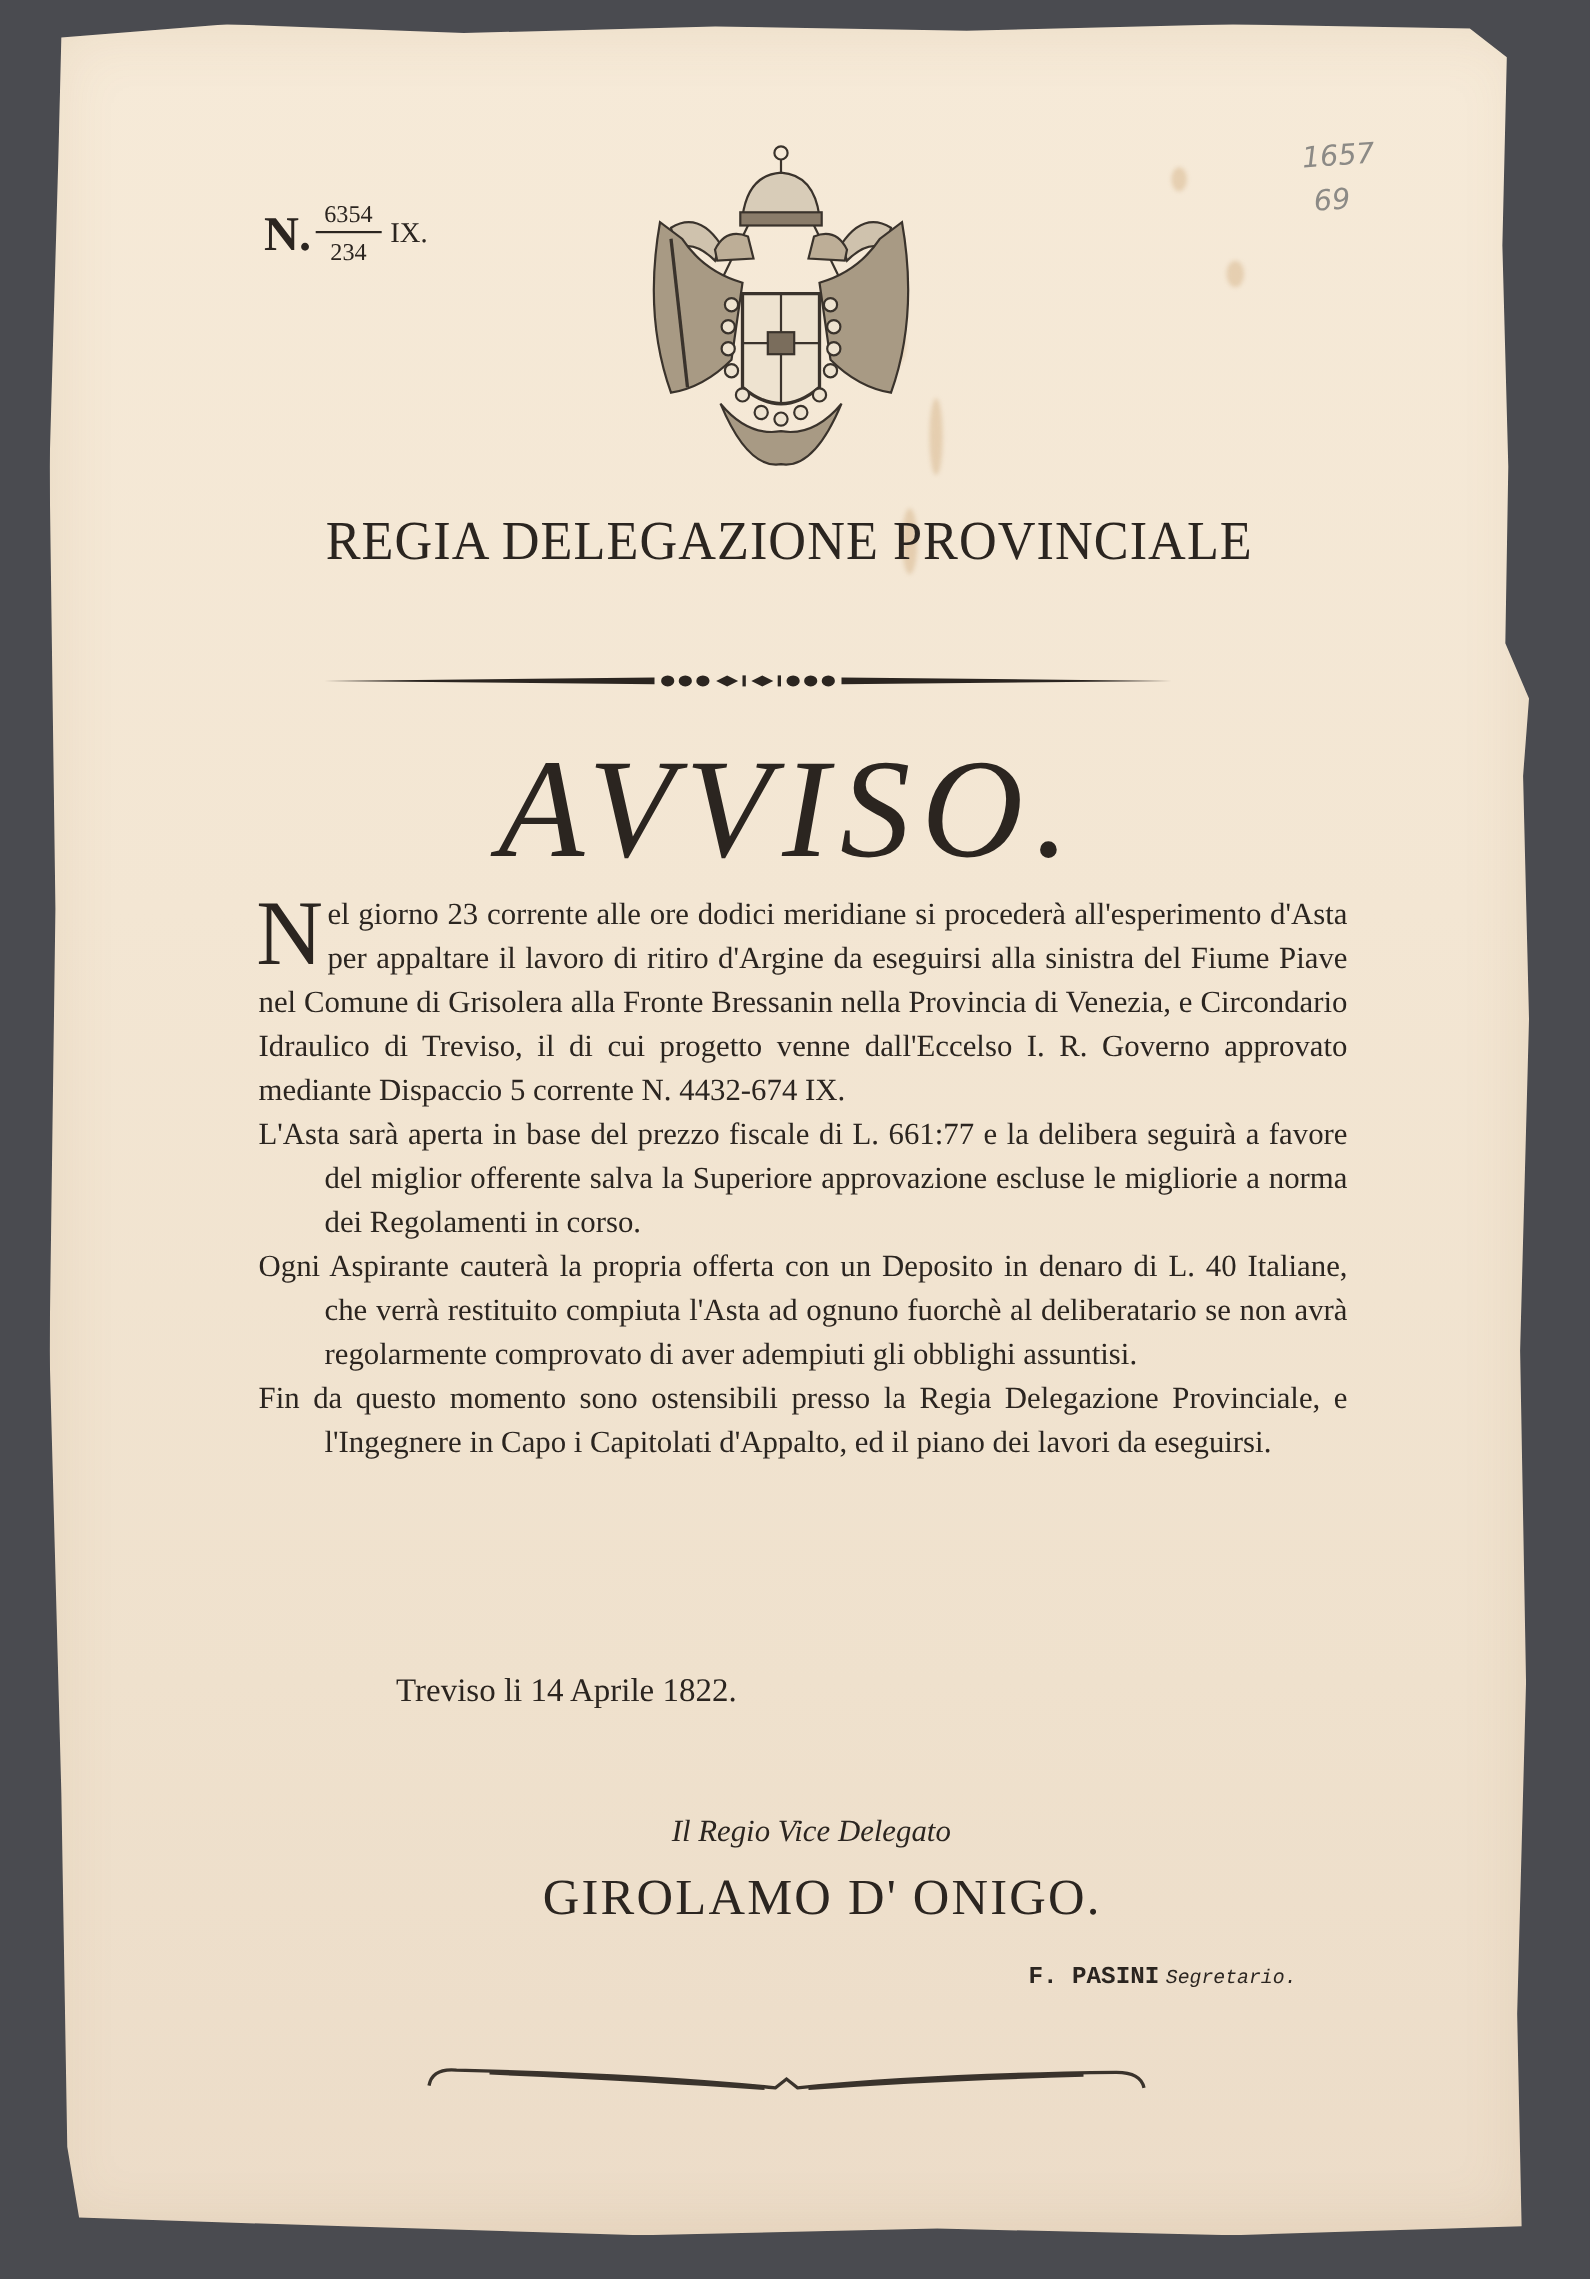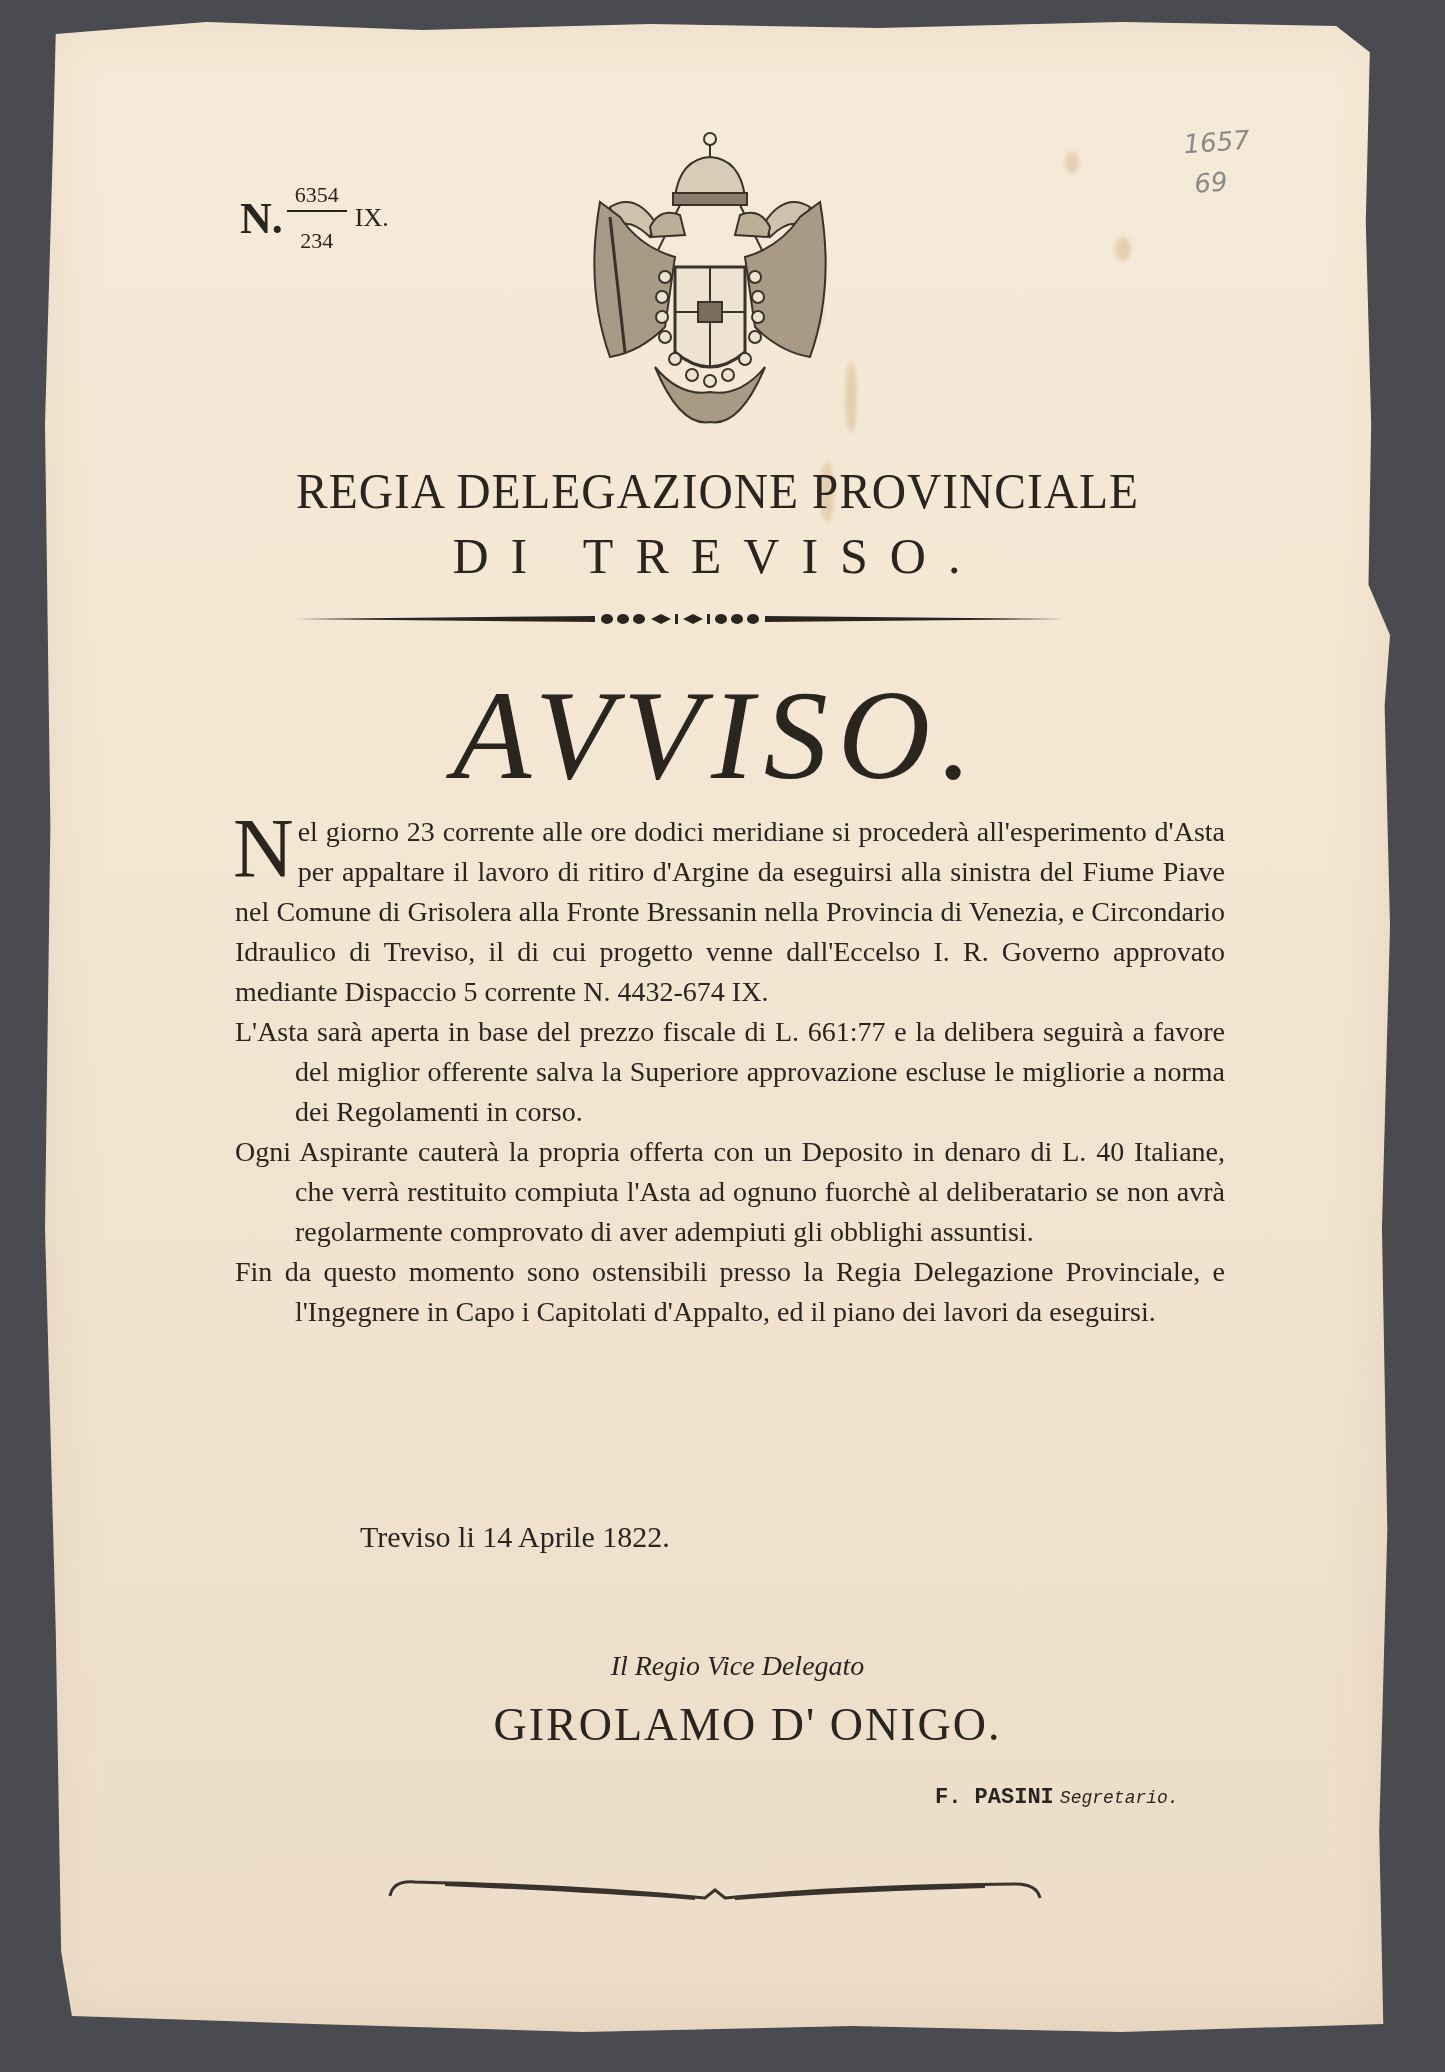--- a/index.html
+++ b/index.html
@@ -17,21 +17,21 @@
       clip-path: polygon(0.8% 0.6%, 12% 0%, 28% 0.4%, 45% 0.1%, 62% 0.3%, 80% 0%, 96% 0.2%, 98.5% 1.5%, 98.2% 10%, 98.6% 20%, 98.4% 28%, 100% 30.5%, 99.6% 34%, 100% 45%, 99.4% 60%, 99.8% 75%, 99.2% 90%, 99.5% 99.6%, 80% 100%, 60% 99.7%, 40% 100%, 20% 99.6%, 2% 99.2%, 1.2% 96%, 0.8% 80%, 0% 60%, 0.4% 40%, 0% 20%, 0.6% 6%);
       box-shadow: inset 0 0 60px rgba(160,120,70,0.15);
     }
     .stain { position: absolute; border-radius: 50%; background: rgba(190,140,80,0.28); filter: blur(2px); }
     .ink { color: #2b2520; }
     .abs { position: absolute; }
 
     .docnum { left: 195px; top: 160px; font-size: 44px; font-weight: bold; display: flex; align-items: center; }
     .docnum .frac { display: inline-flex; flex-direction: column; align-items: center; margin: 0 4px; font-weight: normal; }
     .docnum .frac .top { font-size: 22px; border-bottom: 2px solid #2b2520; padding: 0 8px 2px 8px; }
-    .docnum .frac .bot { font-size: 22px; padding-top: 16px; }
+    .docnum .frac .bot { font-size: 22px; padding-top: 4px; }
     .docnum .suffix { font-size: 26px; font-weight: normal; margin-left: 4px; }
 
     .pencil { left: 1140px; top: 100px; color: #8c8a86; font-family: "DejaVu Sans", sans-serif; font-size: 26px; line-height: 40px; font-style: italic; transform: rotate(-4deg); }
 
     .crest { left: 535px; top: 105px; width: 260px; height: 300px; }
 
     .title1 { left: 0; width: 1345px; top: 440px; text-align: center; font-size: 50px; letter-spacing: 1px; transform: scaleX(0.95); }
     .title2 { left: 0; width: 1345px; top: 505px; text-align: center; font-size: 50px; letter-spacing: 22px; }
     .rule1 { left: 250px; top: 590px; width: 770px; height: 14px; }
 
@@ -116,21 +116,20 @@
             <circle cx="178" cy="170" r="6"></circle>
             <circle cx="175" cy="150" r="6"></circle>
         </g>
 
         <path d="M75 240 Q100 300 130 295 Q160 300 185 240 Q160 270 130 265 Q100 270 75 240 Z" fill="#a89a84"></path>
       </g>
     </svg>
   </div>
 
   <div class="abs title1 ink">REGIA DELEGAZIONE PROVINCIALE</div>
-  <div class="abs title2 ink">DI TREVISO.</div>
 
   <div class="abs rule1">
     <svg width="770" height="14" viewBox="0 0 770 14">
       <path d="M0 7 L300 4 L300 10 Z" fill="#2b2520"></path>
       <path d="M770 7 L470 4 L470 10 Z" fill="#2b2520"></path>
       <g fill="#2b2520">
         <ellipse cx="312" cy="7" rx="6" ry="5"></ellipse>
           <ellipse cx="328" cy="7" rx="6" ry="5"></ellipse>
           <ellipse cx="344" cy="7" rx="6" ry="5"></ellipse>
         <path d="M356 7 L366 2 L376 7 L366 12 Z"></path>

